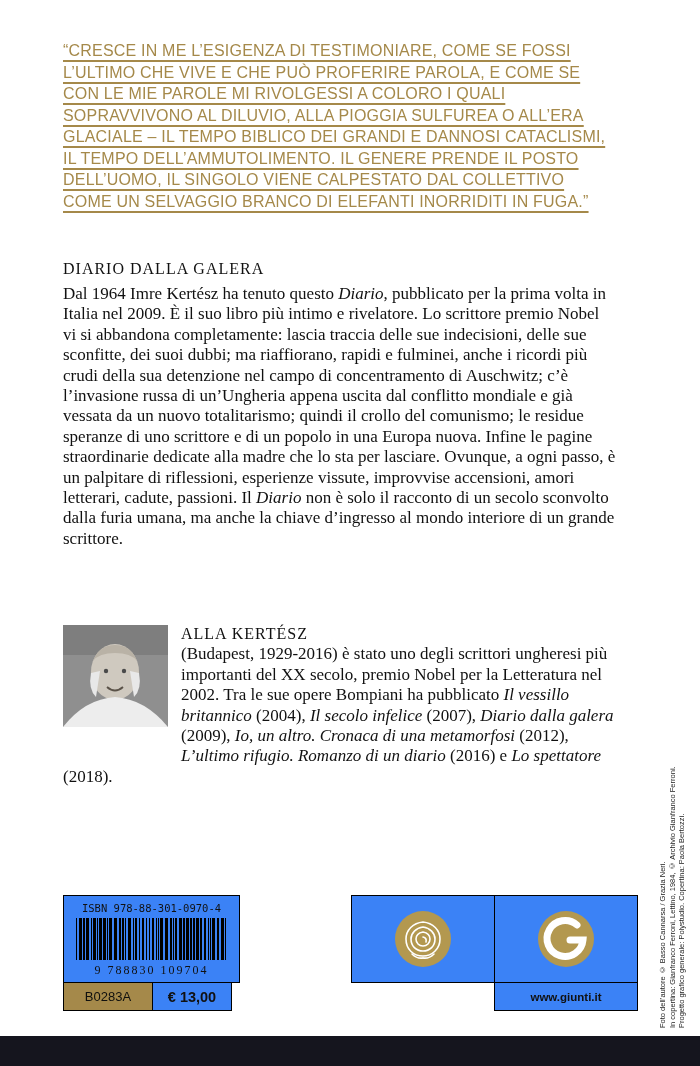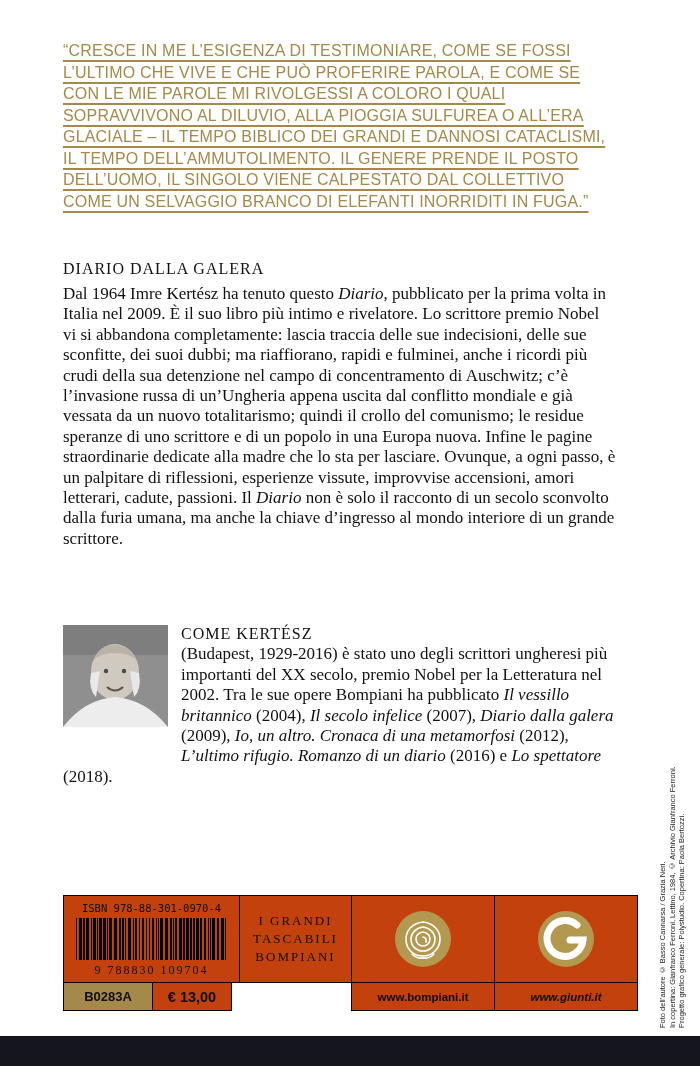--- a/index.html
+++ b/index.html
@@ -38,47 +38,47 @@
   .photo {
     float: left; width: 105px; height: 102px;
     margin: 3px 13px 26px 0; background: #9a9a9a; overflow: hidden;
   }
   .bio-name { font-size: 16px; letter-spacing: 1px; padding-top: 2px; }
   
   .commerce {
     position: absolute; left: 63px; top: 895px; width: 575px; height: 117px;
     font-family: "Liberation Sans", sans-serif;
   }
-  .cell { position: absolute; border: 1px solid #000; background: #c2410c; }
+  .cell { position: absolute; border: 1px solid #000; background: #3b82f6; }
   .c-barcode { left: 0; top: 0; width: 177px; height: 88px;
     display: flex; flex-direction: column; align-items: center; justify-content: space-between;
     padding: 6px 4px 4px; }
   .isbn-label { font-family: "DejaVu Sans Mono", monospace; font-size: 10.5px; }
   .bars { width: 152px; height: 42px; overflow: hidden; display: flex; align-items: stretch; }
   .bars span { flex: none; background: #000; height: 100%; display: block; }
   .ean { font-family: Liberation Serif, serif; font-size: 12px; letter-spacing: 2px; }
   .c-series { left: 176px; top: 0; width: 113px; height: 88px;
     display: flex; flex-direction: column; align-items: center; justify-content: center;
     font-family: "Liberation Serif", serif; font-size: 13px; letter-spacing: 2px; line-height: 18px; }
   .c-bomp { left: 288px; top: 0; width: 144px; height: 88px;
     display: flex; align-items: center; justify-content: center; }
   .c-giunti { left: 431px; top: 0; width: 144px; height: 88px;
     display: flex; align-items: center; justify-content: center; }
   .c-code { left: 0; top: 87px; width: 90px; height: 29px;
     background: var(--gold, #a5894a);
     display: flex; align-items: center; justify-content: center;
-    font-weight: bold; font-size: 13px; color: #10100e; }
+    font-weight: normal; font-size: 13px; color: #10100e; }
   .c-price { left: 89px; top: 87px; width: 80px; height: 29px;
     display: flex; align-items: center; justify-content: center;
     font-weight: bold; font-size: 14.5px; }
   .c-url { top: 87px; height: 29px;
     display: flex; align-items: center; justify-content: center;
     font-weight: bold; font-size: 11.5px; }
   .c-bompurl { left: 288px; width: 144px; }
-  .c-giunturl { left: 431px; width: 144px; font-style: italic; }
+  .c-giunturl { left: 431px; width: 144px; }
   
   .credits {
     position: absolute; right: 14px; bottom: 38px; height: 295px;
     writing-mode: vertical-rl; transform: rotate(180deg);
     font-family: "Liberation Sans", sans-serif;
     font-size: 7.5px; line-height: 9.5px; color: #222;
   }
   .credits span { display: block; }
   
   .footer-bar {
@@ -105,21 +105,21 @@
         <ellipse cx="52" cy="47" rx="24" ry="28" fill="#cfc9bf"></ellipse>
         <path d="M28 48 q-3 16 5 24 l4-26 z" fill="#e8e8e8"></path>
         <path d="M76 48 q3 16 -5 24 l-4-26 z" fill="#e8e8e8"></path>
         <path d="M30 36 q6 -16 22 -16 q16 0 22 16 q-6 -8 -22 -8 q-16 0 -22 8 z" fill="#b9b2a6"></path>
         <circle cx="43" cy="46" r="2.2" fill="#4a4a4a"></circle>
         <circle cx="61" cy="46" r="2.2" fill="#4a4a4a"></circle>
         <path d="M44 62 q8 7 16 0" stroke="#5a5248" stroke-width="1.8" fill="none"></path>
         <path d="M0 102 Q22 74 52 72 Q82 74 105 102 Z" fill="#ededed"></path>
       </svg>
     </div>
-    <div class="bio-name">COME KERTÉSZ</div>
+    <div class="bio-name">ALLA KERTÉSZ</div>
     <span><span>(Budapest, 1929-2016) è stato uno degli scrittori ungheresi più importanti del XX secolo, premio Nobel per la Letteratura nel 2002. Tra le sue opere Bompiani ha pubblicato </span><i>Il vessillo britannico</i><span> (2004), </span><i>Il secolo infelice</i><span> (2007), </span><i>Diario dalla galera</i><span> (2009), </span><i>Io, un altro. Cronaca di una metamorfosi</i><span> (2012), </span><i>L’ultimo rifugio. Romanzo di un diario</i><span> (2016) e </span><i>Lo spettatore</i><span> (2018).</span></span>
   </div>
 
   <div class="commerce">
     <div class="cell c-barcode">
       <div class="isbn-label">ISBN 978-88-301-0970-4</div>
       <div class="bars">
           <span style="width:1px;margin-right:2px"></span>
           <span style="width:3px;margin-right:1px"></span>
           <span style="width:2px;margin-right:1px"></span>
@@ -161,25 +161,20 @@
           <span style="width:1px;margin-right:1px"></span>
           <span style="width:1px;margin-right:1px"></span>
           <span style="width:3px;margin-right:2px"></span>
           <span style="width:2px;margin-right:2px"></span>
           <span style="width:3px;margin-right:1px"></span>
           <span style="width:1px;margin-right:2px"></span>
         </div>
       <div class="ean">9 788830 109704</div>
     </div>
 
-    <div class="cell c-series">
-      <span>I GRANDI</span>
-      <span>TASCABILI</span>
-      <span>BOMPIANI</span>
-    </div>
 
     <div class="cell c-bomp">
       <svg width="58" height="58" viewBox="0 0 58 58">
         <circle cx="29" cy="29" r="28" fill="#b3984f"></circle>
         <g stroke="#ffffff" stroke-width="1.6" fill="none" stroke-linecap="round">
           <path d="M29 12 C39 13 46 20 46 29 C46 39 38 46 29 46 C19 46 12 39 12 29 C12 20 19 13 29 12 Z"></path>
           <path d="M29 17 C36 18 41 23 41 29 C41 36 36 41 29 41 C22 41 17 36 17 29 C17 23 22 18 29 17"></path>
           <path d="M29 22 C34 23 36 26 36 29 C36 33 33 36 29 36 C25 36 22 33 22 29 C22 26 24 23 29 22"></path>
           <path d="M29 27 q4 1 3 5"></path>
           <path d="M18 44 q5 5 11 4"></path>
@@ -190,21 +185,20 @@
 
     <div class="cell c-giunti">
       <svg width="58" height="58" viewBox="0 0 58 58">
         <circle cx="29" cy="29" r="28" fill="#b3984f"></circle>
         <path d="M40 15 A18 18 0 1 0 46 30 L33 30" stroke="#ffffff" stroke-width="7" fill="none" stroke-linecap="round"></path>
       </svg>
     </div>
 
     <div class="cell c-code">B0283A</div>
     <div class="cell c-price">€ 13,00</div>
-    <div class="cell c-url c-bompurl">www.bompiani.it</div>
     <div class="cell c-url c-giunturl">www.giunti.it</div>
   </div>
 
   <div class="credits">
     <span>Foto dell’autore © Basso Cannarsa / Grazia Neri.</span>
     <span>In copertina: Gianfranco Ferroni, Lettino, 1984, © Archivio Gianfranco Ferroni.</span>
     <span>Progetto grafico generale: Polystudio. Copertina: Paola Bertozzi.</span>
   </div>
 
   <div class="footer-bar"></div>

